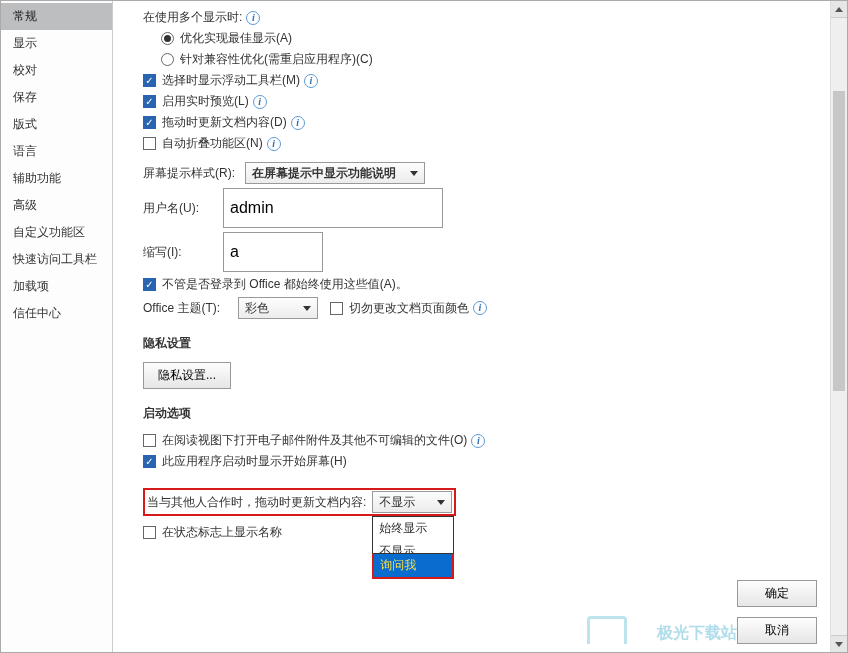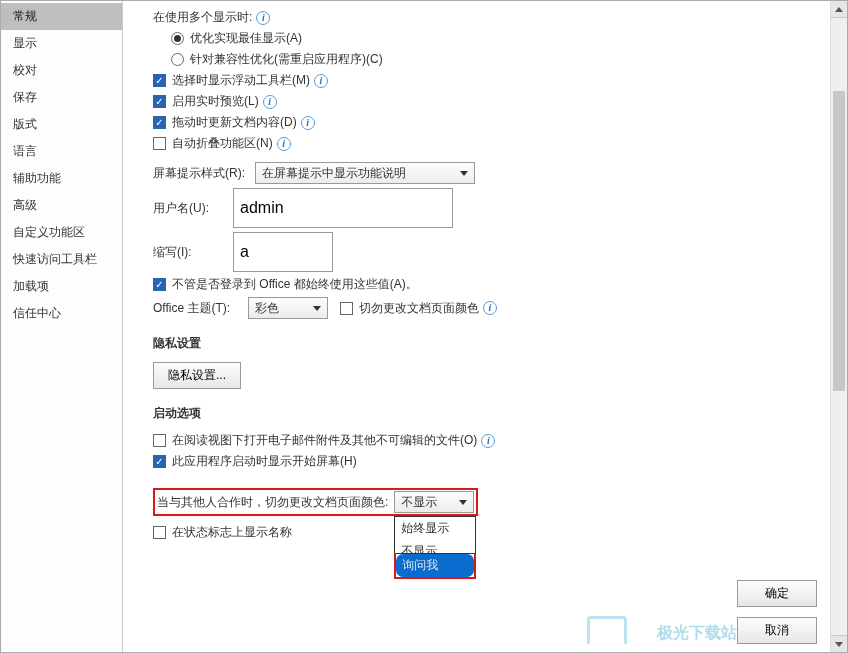--- a/index.html
+++ b/index.html
@@ -1,18 +1,18 @@
 <!DOCTYPE html>
 <html><head>
 <meta charset="utf-8">
 <style>
   * { box-sizing: border-box; margin: 0; padding: 0; }
   body { font-family: "Microsoft YaHei", "Segoe UI", sans-serif; font-size: 12px; color: #333; background: #fff; width: 848px; height: 653px; overflow: hidden; position: relative; }
   .container { display: flex; width: 100%; height: 100%; border: 1px solid #aaa; }
-  .sidebar { width: 122px; border-right: 1px solid #ccc; background: #fdfdfd; padding-top: 2px; }
+  .sidebar { width: 112px; border-right: 1px solid #ccc; background: #fdfdfd; padding-top: 2px; }
   .sidebar-item { padding: 5px 12px; cursor: pointer; background: #fdfdfd; }
   .sidebar-item.selected { background: #bcbec0; color: #222; }
   .main { flex: 1; padding: 4px 30px 8px 30px; overflow-y: auto; position: relative; }
   .row { display: flex; align-items: center; margin: 4px 0; }
   .row-indent { margin-left: 18px; }
   .section-title { font-weight: bold; margin: 16px 0 10px 0; color: #333; }
   .checkbox { width: 13px; height: 13px; border: 1px solid #666; margin-right: 6px; display: inline-flex; align-items: center; justify-content: center; flex-shrink:0; }
   .checkbox.checked { background: #2864b0; border-color: #2864b0; }
   .checkbox.checked::after { content: "✓"; color: #fff; font-size: 10px; line-height: 1; }
   .radio { width: 13px; height: 13px; border: 1px solid #666; border-radius: 50%; margin-right: 6px; display: inline-flex; align-items: center; justify-content: center; flex-shrink:0; }
@@ -26,21 +26,21 @@
   .select { border: 1px solid #999; height: 22px; background: linear-gradient(#fdfdfd,#ececec); padding: 2px 20px 2px 6px; font-size: 12px; position: relative; display:inline-flex; align-items:center; }
   .select::after { content: ""; position: absolute; right: 6px; top: 50%; transform: translateY(-40%); border-left: 4px solid transparent; border-right: 4px solid transparent; border-top: 5px solid #333; }
   .btn { border: 1px solid #999; background: linear-gradient(#fdfdfd,#e6e6e6); padding: 4px 14px; font-size: 12px; cursor: pointer; }
   .footer { position: absolute; bottom: 8px; right: 30px; display: flex; gap: 10px; flex-direction: column; }
   .footer .btn { width: 80px; text-align: center; }
   .red-box { border: 2px solid #d61a1a; padding: 1px 2px; }
   .dropdown-open { position: relative; display:inline-block; }
   .dropdown-list { position: absolute; top: 25px; left: 0; width: 100%; border: 1px solid #333; background: #fff; z-index: 10; }
   .dropdown-list.red { border: 2px solid #d61a1a; border-top:1px solid #333; }
   .dropdown-item { padding: 3px 6px; white-space: nowrap; cursor:pointer; }
-  .dropdown-item.highlight { background: #0a6cce; color: #e5e5e5; border-radius: 7px; }
+  .dropdown-item.highlight { background: #0a6cce; color: #fde047; }
   .scrollbar-v { position: absolute; right: 0; top: 0; bottom: 0; width: 17px; background: #efefef; border-left:1px solid #ddd; }
   .scrollbar-v .arrow { height: 17px; background: #e6e6e6; display:flex; align-items:center; justify-content:center; }
   .scrollbar-v .arrow.up { border-bottom:1px solid #ccc; }
   .scrollbar-v .arrow.down { position:absolute; bottom:0; width:100%; border-top:1px solid #ccc; }
   .scrollbar-v .thumb { position:absolute; left:2px; right:2px; top:90px; height:300px; background:#c7c7c7; }
   .scrollbar-v .tri-up { width:0; height:0; border-left:4px solid transparent; border-right:4px solid transparent; border-bottom:5px solid #555; }
   .scrollbar-v .tri-down { width:0; height:0; border-left:4px solid transparent; border-right:4px solid transparent; border-top:5px solid #555; }
   .watermark { position:absolute; bottom:8px; right:110px; font-size:16px; color:#7dc8de; opacity:0.6; pointer-events:none; font-weight:bold;}
   .wm-icon { position:absolute; bottom:8px; right:220px; width:40px; height:28px; border:3px solid #7dc8de; border-radius:4px 4px 0 0; border-bottom:none; opacity:0.5; pointer-events:none;}
 </style>
@@ -94,21 +94,21 @@
       <span class="info-icon"></span>
     </div>
     <div class="row">
       <span class="checkbox"></span>
       <span class="label-txt">自动折叠功能区(N)</span>
       <span class="info-icon"></span>
     </div>
 
     <div class="row" style="margin-top:10px;">
       <span class="label-txt" style="margin-right:10px;">屏幕提示样式(R):</span>
-      <span class="select" style="width:220px;">
+      <span class="select" style="width:180px;font-weight:bold;">
         <span>在屏幕提示中显示功能说明</span>
       </span>
     </div>
 
 
     <div class="field-row">
       <span class="field-label">用户名(U):</span>
       <input class="textbox" style="width: 220px;" value="admin">
     </div>
     <div class="field-row">
@@ -139,21 +139,21 @@
       <span class="checkbox"></span>
       <span class="label-txt">在阅读视图下打开电子邮件附件及其他不可编辑的文件(O)</span>
       <span class="info-icon"></span>
     </div>
     <div class="row">
       <span class="checkbox checked"></span>
       <span class="label-txt">此应用程序启动时显示开始屏幕(H)</span>
     </div>
 
     <div class="row red-box" style="margin-top:14px; display:inline-flex; align-items:center;">
-      <span class="label-txt" style="margin-right:6px;">当与其他人合作时，切勿更改文档页面颜色:</span>
+      <span class="label-txt" style="margin-right:6px;">当与其他人合作时，拖动时更新文档内容:</span>
       <span class="dropdown-open">
         <span class="select" style="width:80px;">
           <span>不显示</span>
         </span>
         <div class="dropdown-list" style="width:82px;">
           <div class="dropdown-item">始终显示</div>
           <div class="dropdown-item">不显示</div>
         </div>
         <div class="dropdown-list red" style="width:82px; top:62px;">
           <div class="dropdown-item highlight">询问我</div>

